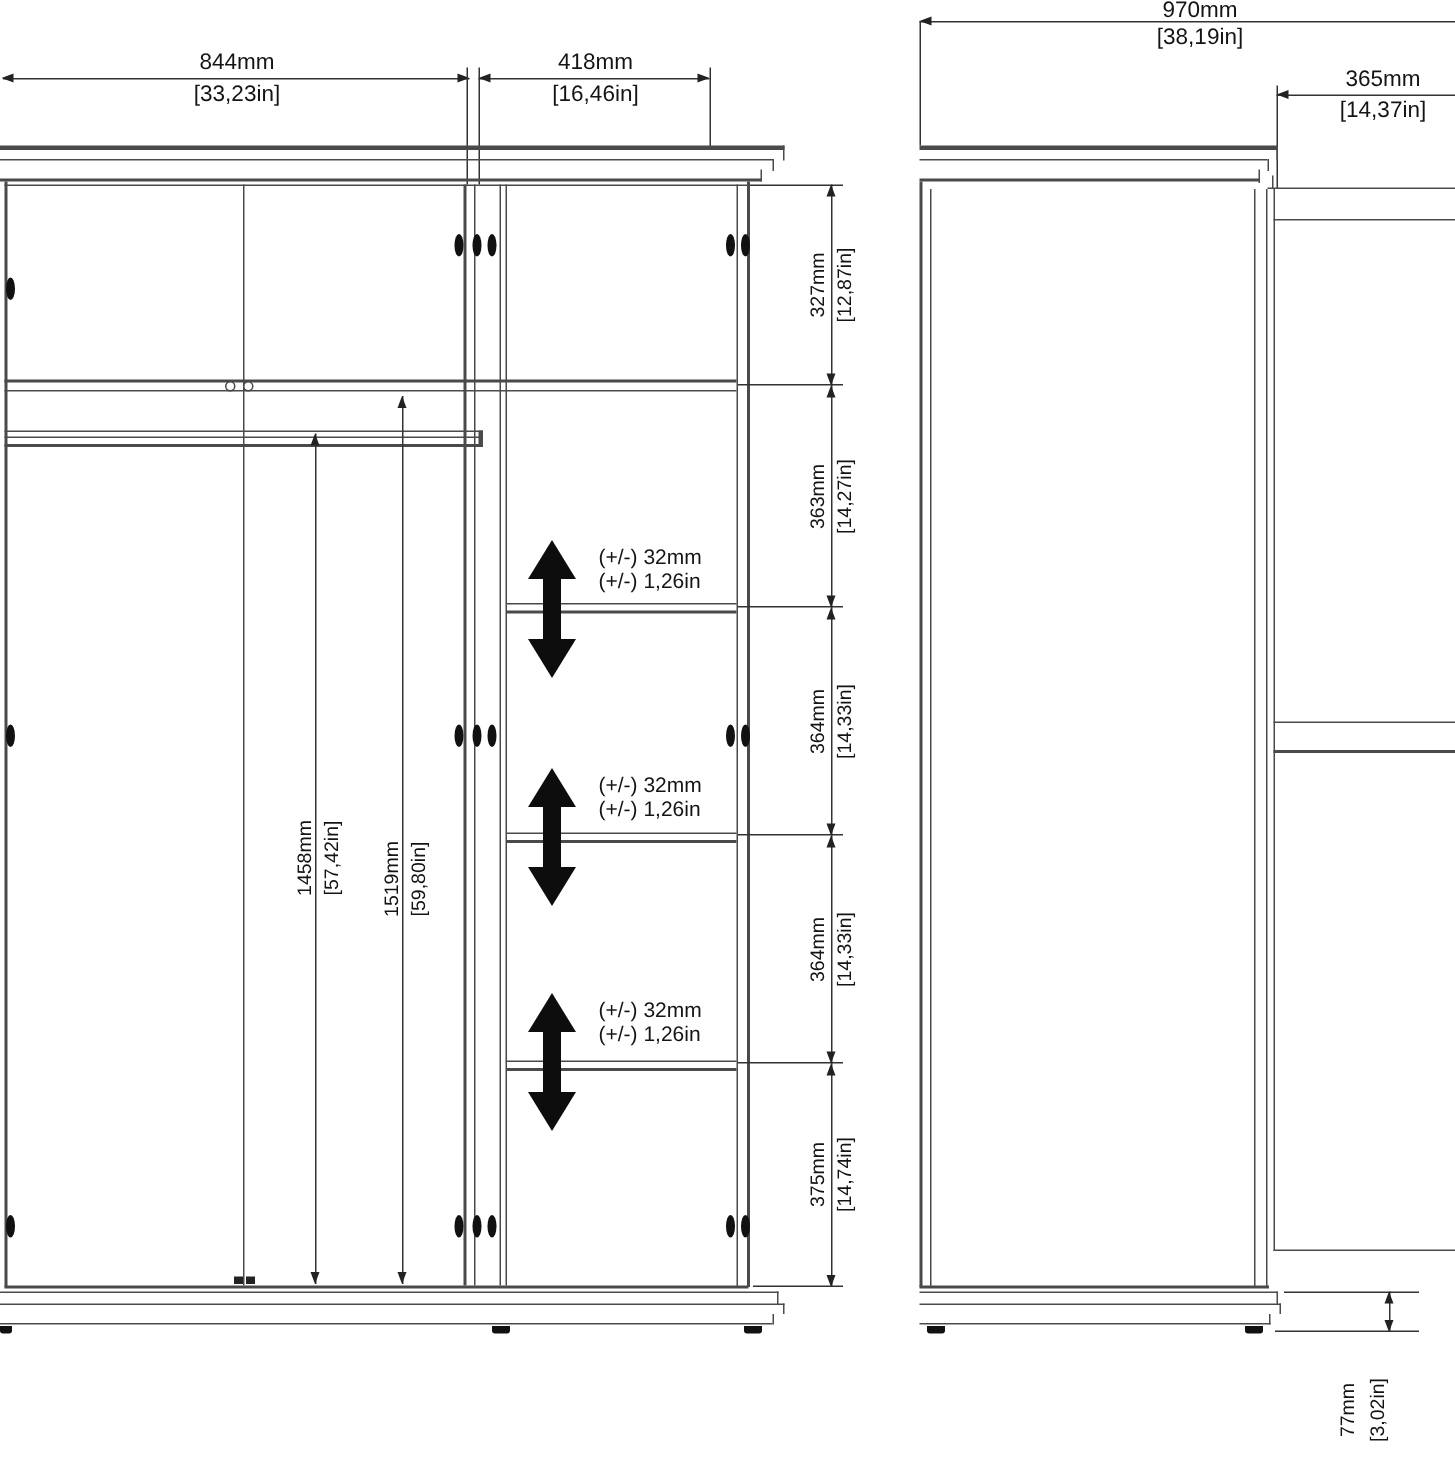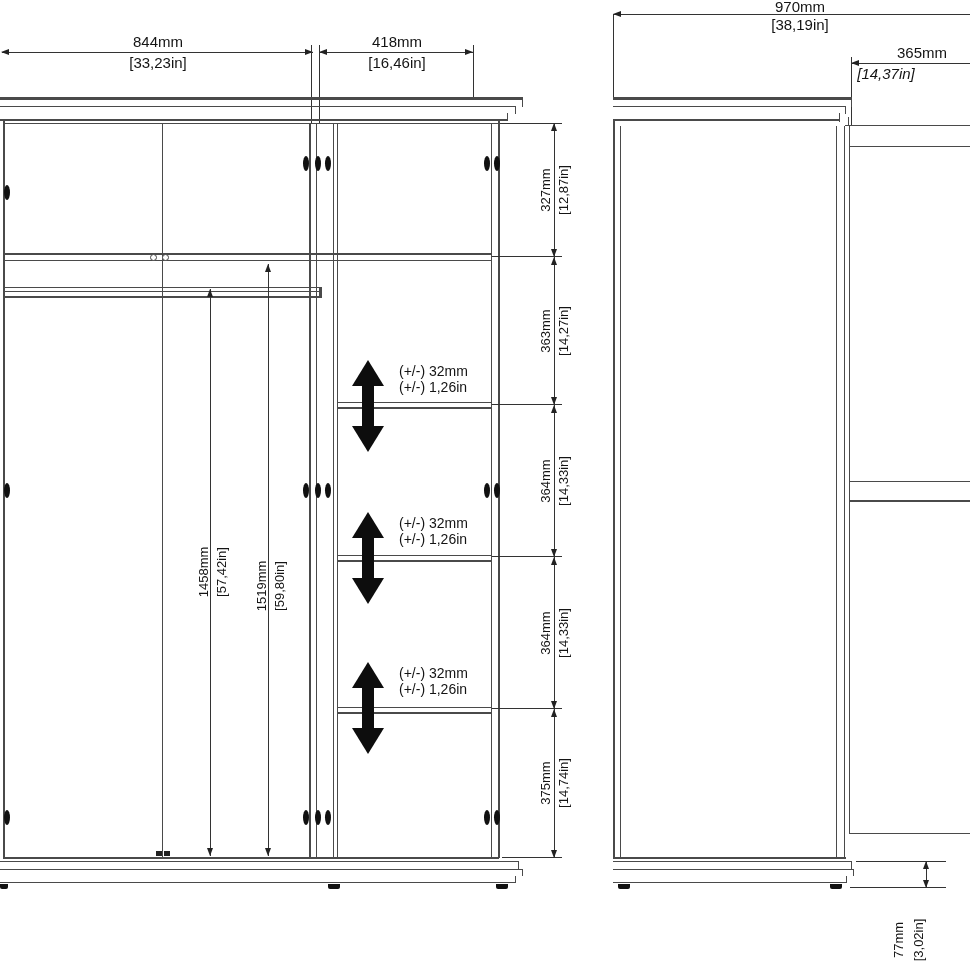--- a/index.html
+++ b/index.html
@@ -180,21 +180,21 @@
 
     <span class="t tc" style="left:800px;top:-1px;">970mm</span>
     <i class="dln" style="left:613px;top:14px;width:357px;height:1px"></i>
     <i class="aL" style="left:613px;top:11px"></i>
     <span class="t tc" style="left:800px;top:17px;">[38,19in]</span>
     <i class="dln" style="left:613px;top:14px;width:1px;height:83px"></i>
 
     <span class="t tc" style="left:922px;top:45px;">365mm</span>
     <i class="dln" style="left:851px;top:63px;width:119px;height:1px"></i>
     <i class="aL" style="left:851px;top:60px"></i>
-    <span class="t tc" style="left:886px;top:66px;font-style:italic;">[14,37in]</span>
+    <span class="t tc" style="left:922px;top:66px;">[14,37in]</span>
     <i class="dln" style="left:851px;top:57px;width:1px;height:69px"></i>
 
     <i class="ln" style="left:613px;top:97px;width:239px;height:3px"></i>
     <i class="ln" style="left:613px;top:106px;width:232px;height:1px"></i>
     <i class="ln" style="left:613px;top:119px;width:227px;height:2px"></i>
     <i class="ln" style="left:851px;top:97px;width:1px;height:10px"></i>
     <i class="ln" style="left:845px;top:106px;width:1px;height:8px"></i>
     <i class="ln" style="left:839px;top:113px;width:1px;height:9px"></i>
     <i class="ln" style="left:848px;top:117px;width:1px;height:9px"></i>
 

